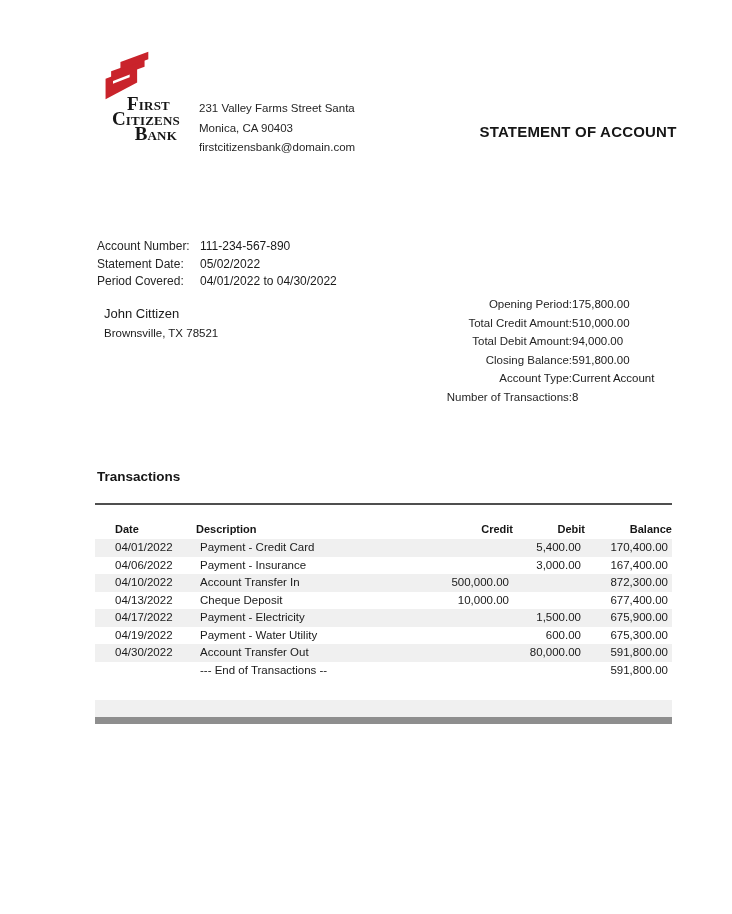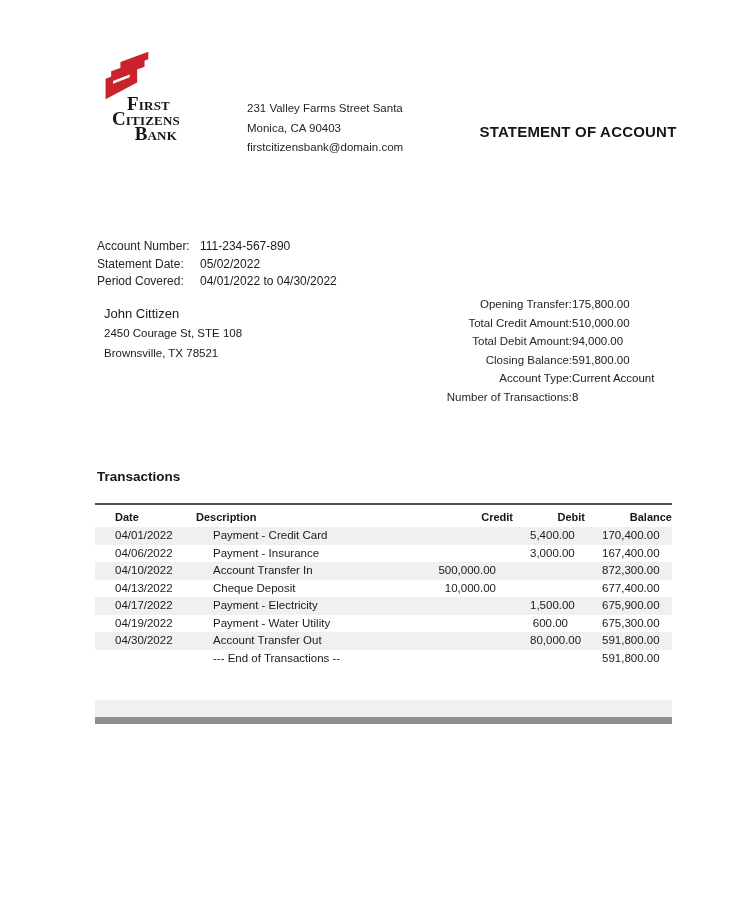--- a/index.html
+++ b/index.html
@@ -22,21 +22,21 @@
     font-weight: bold; font-variant: small-caps;
     font-size: 19px; line-height: 15px;
     text-align: right; color: #161616; letter-spacing: 0.2px;
   }
   .bank-name .l1 { padding-right: 10px; }
   .bank-name .l3 { padding-right: 3px; }
 
   
   .sender-address {
     position: absolute; left: 199px; top: 99px;
-    font-size: 11.5px; line-height: 19.5px; color: #262626; margin-left: 48px;
+    font-size: 11.5px; line-height: 19.5px; color: #262626;
   }
   .statement-title {
     position: absolute; left: 436px; top: 123px; width: 284px;
     text-align: center; font-weight: bold; font-size: 15px;
     letter-spacing: 0.2px; color: #161616;
   }
 
   
   .account-info {
     position: absolute; left: 97px; top: 238px;
@@ -64,31 +64,31 @@
 
   
   .tx-heading {
     position: absolute; left: 97px; top: 469px;
     font-size: 13.5px; font-weight: bold; color: #161616;
   }
   .table-wrap {
     position: absolute; left: 95px; top: 503px; width: 577px;
     border-top: 2px solid #4f4f4f;
   }
-  table { border-collapse: collapse; width: 577px; table-layout: fixed; }
+  table { border-collapse: collapse; width: 577px; table-layout: fixed; margin-top: 12px; }
   col.c-date { width: 101px; }
   col.c-desc { width: 217px; }
   col.c-credit { width: 100px; }
   col.c-debit { width: 72px; }
   col.c-balance { width: 87px; }
   th {
     font-size: 11px; font-weight: bold; text-align: left;
     padding: 6px 0 4px 0; color: #161616;
   }
-  td { font-size: 11.5px; padding: 2px 17px; line-height: 13.5px; color: #1a1a1a; }
+  td { font-size: 11.5px; padding: 2px 4px; line-height: 13.5px; color: #1a1a1a; }
   th.num, td.num { text-align: right; }
   th.date, td.date { padding-left: 20px; }
   tbody tr:nth-child(odd) { background: #f0f0f0; }
 
   .bar-light {
     position: absolute; left: 95px; top: 700px; width: 577px; height: 17px;
     background: #f0f0f0;
   }
   .bar-dark {
     position: absolute; left: 95px; top: 717px; width: 577px; height: 7px;
@@ -137,27 +137,26 @@
       <span class="val">05/02/2022</span>
     </div>
     <div class="row">
       <span class="lbl">Period Covered:</span>
       <span class="val">04/01/2022 to 04/30/2022</span>
     </div>
   </div>
 
   <div class="customer">
     <div class="name">John Cittizen</div>
-    <div>2450 Courage St, STE 108</div>
     <div>Brownsville, TX 78521</div>
   </div>
 
   <div class="summary">
     <div class="row">
-      <span class="lbl">Opening Transfer:</span>
+      <span class="lbl">Opening Period:</span>
       <span class="val">175,800.00</span>
     </div>
     <div class="row">
       <span class="lbl">Total Credit Amount:</span>
       <span class="val">510,000.00</span>
     </div>
     <div class="row">
       <span class="lbl">Total Debit Amount:</span>
       <span class="val">94,000.00</span>
     </div>

